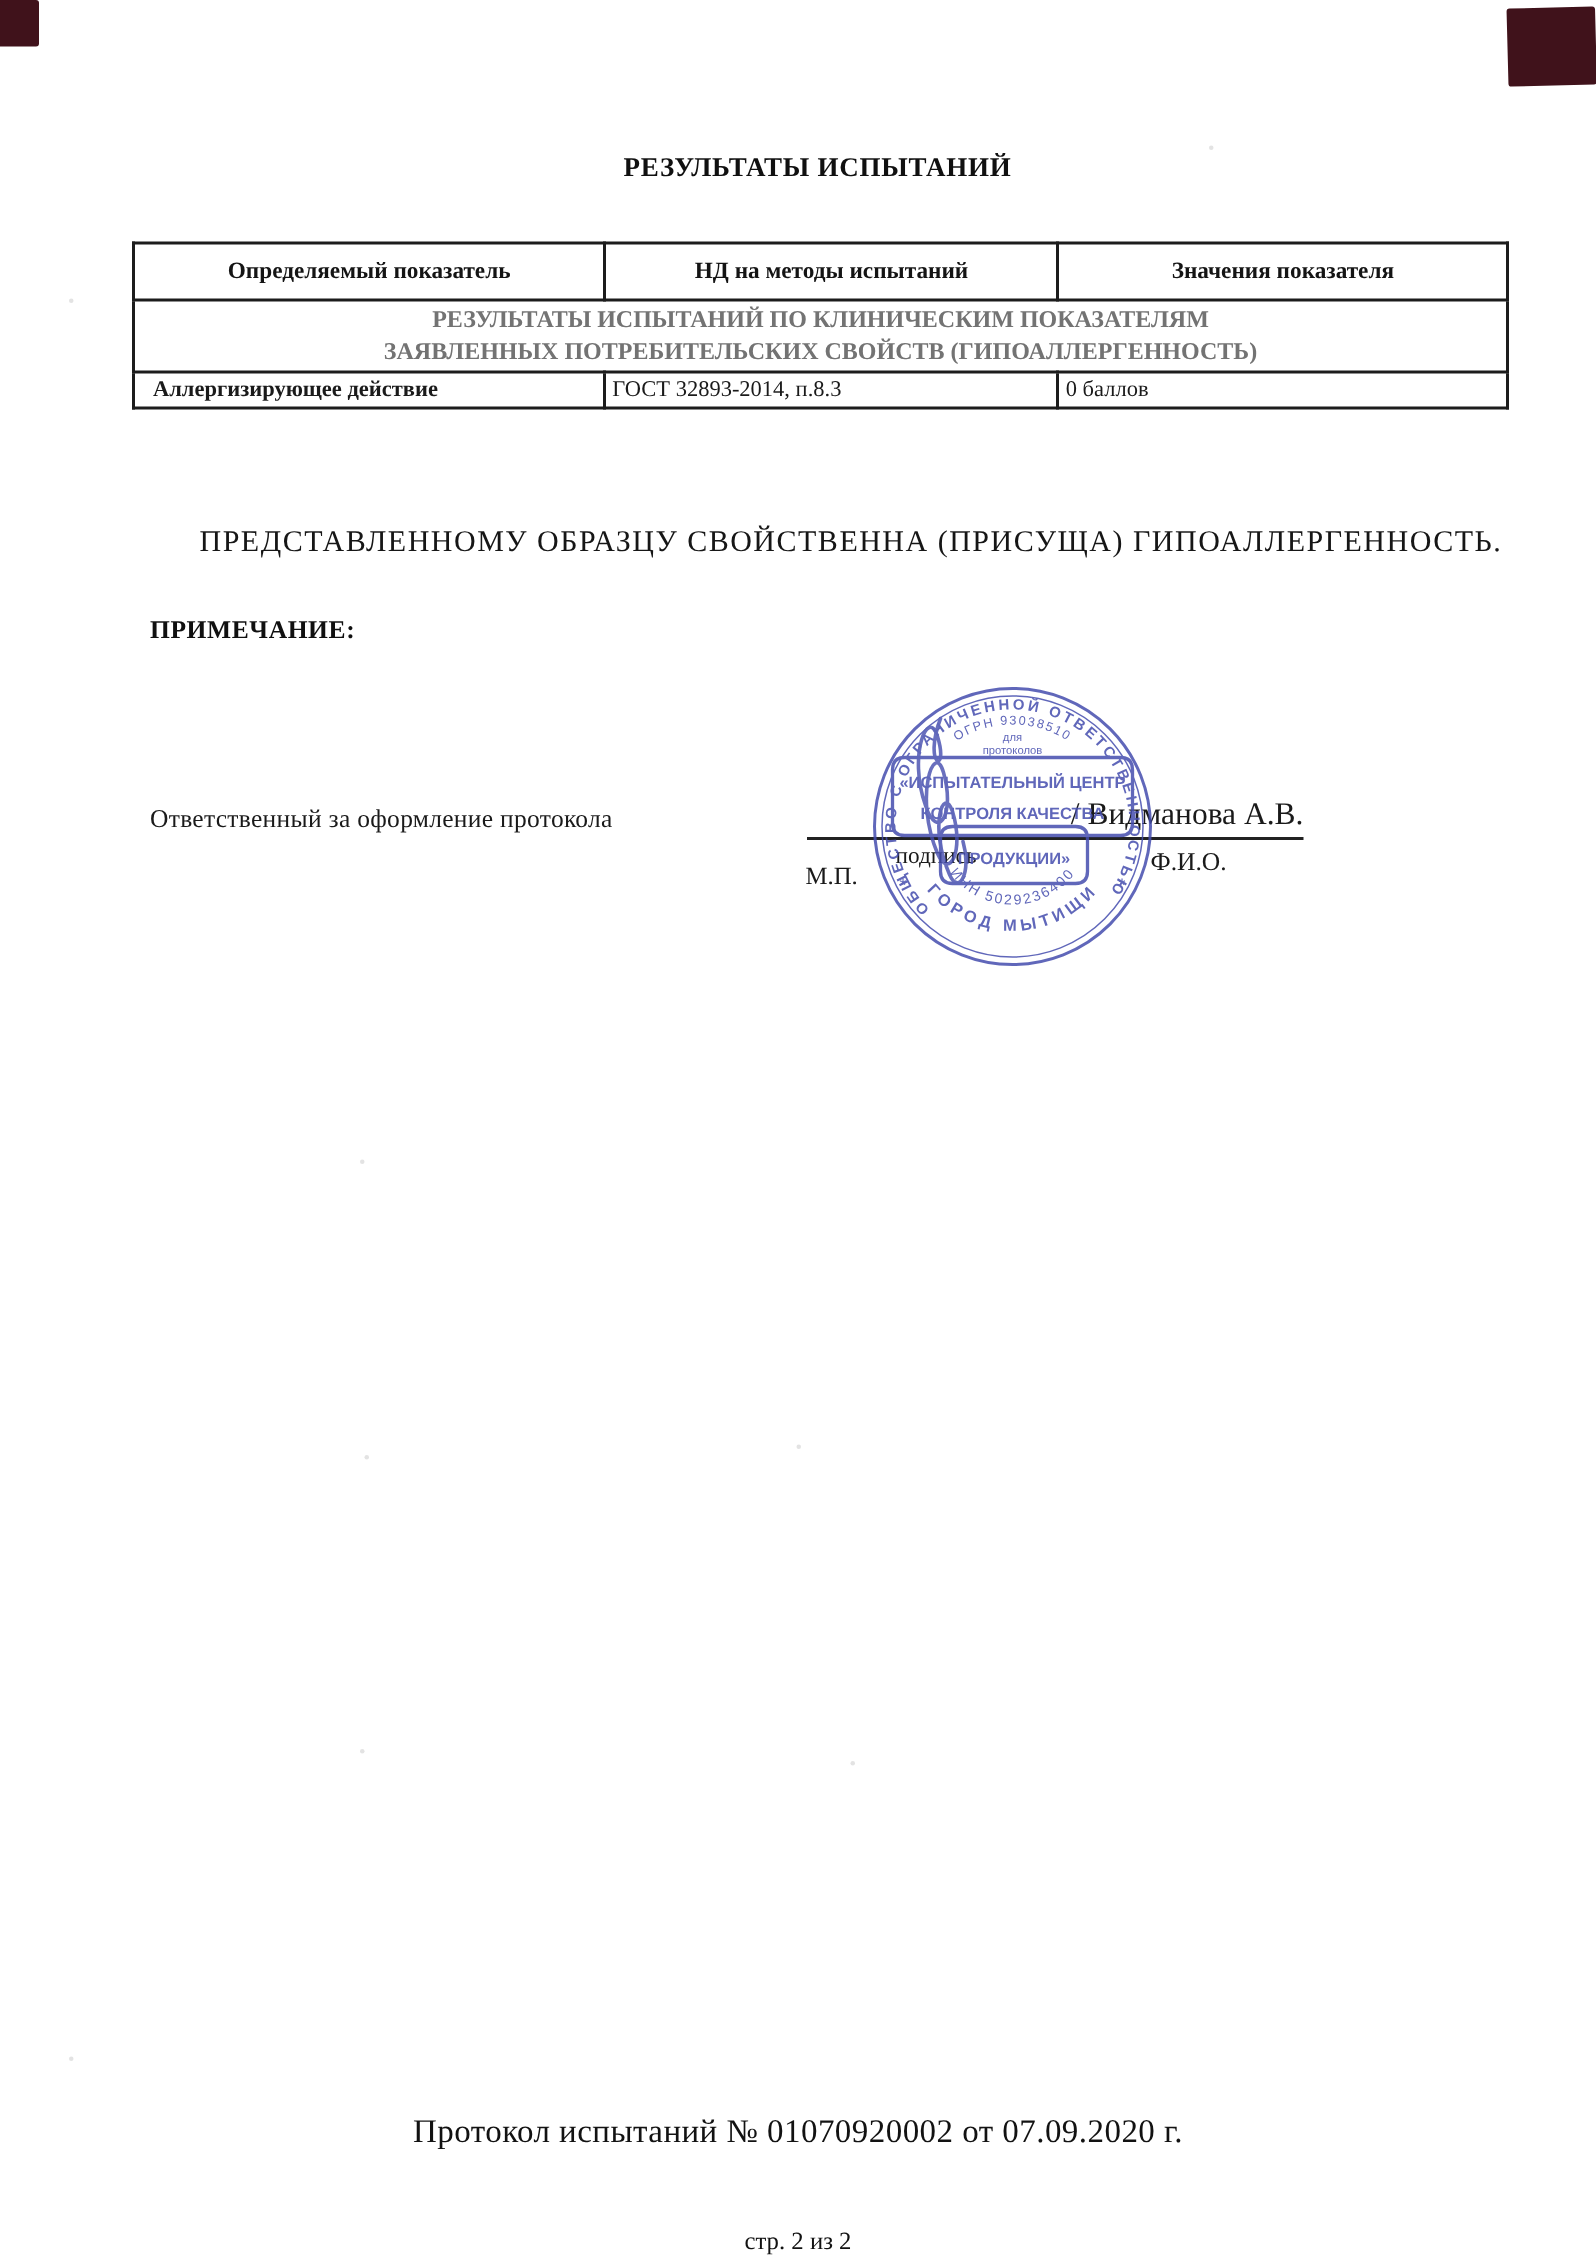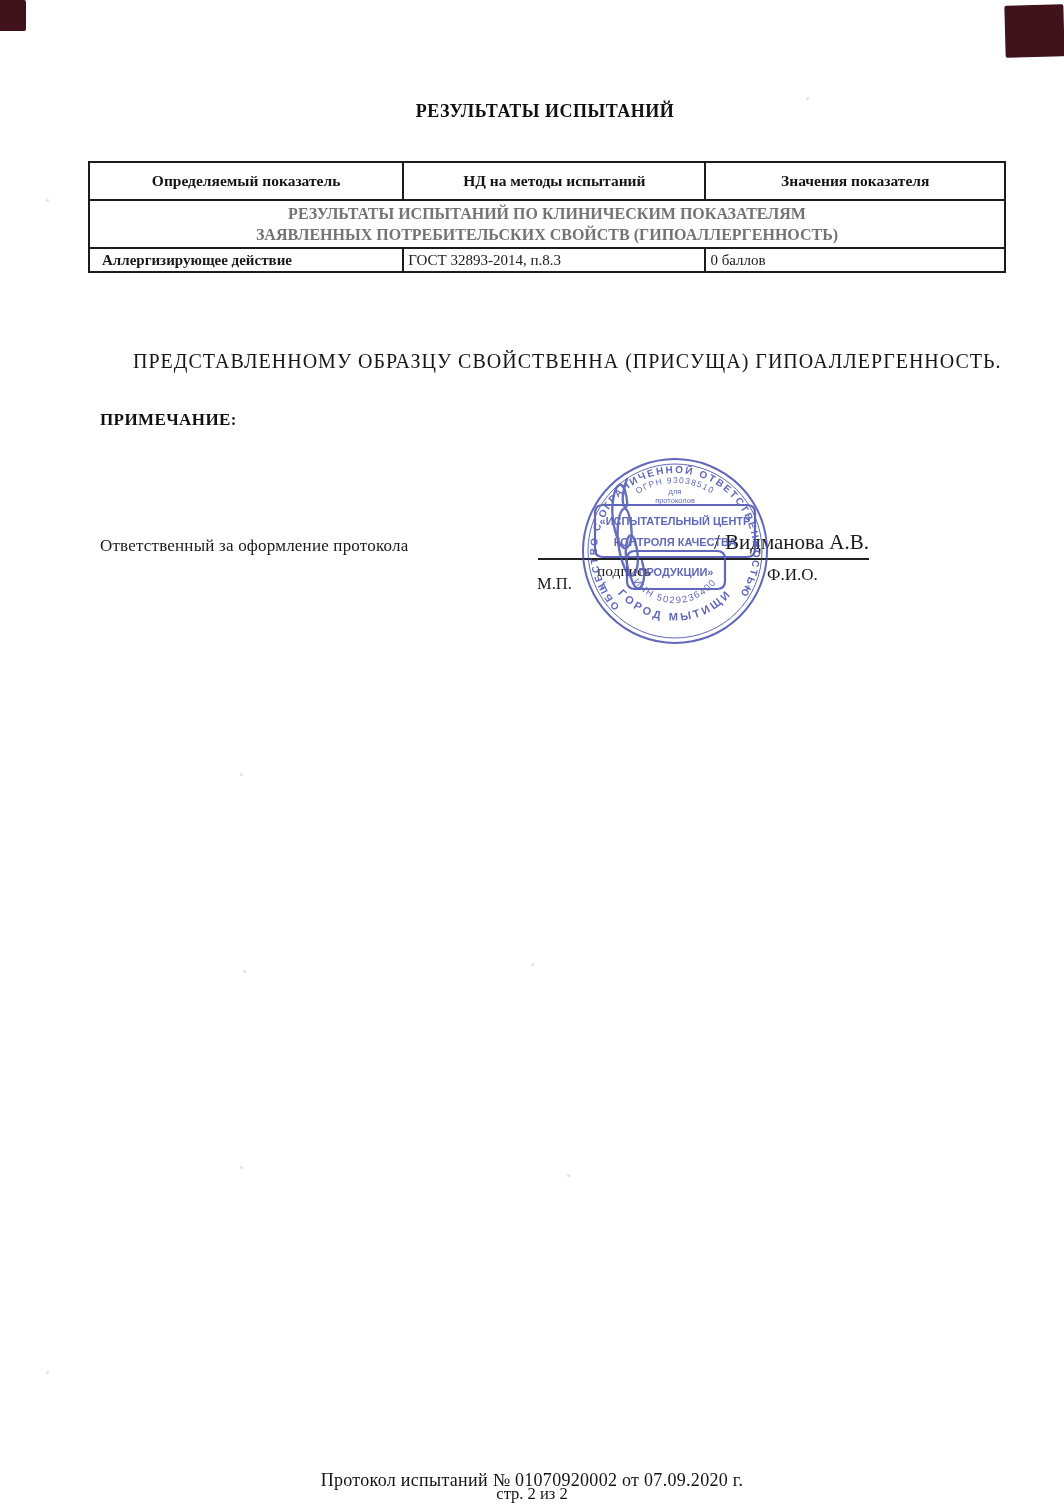--- a/index.html
+++ b/index.html
@@ -35,21 +35,21 @@
             border-bottom:2px solid #222;text-align:right;font-size:21px;}
   .sig-sub-podpis{position:absolute;left:597px;top:562px;font-size:15.5px;}
   .sig-sub-fio{position:absolute;left:767px;top:565px;font-size:17px;}
   .sig-mp{position:absolute;left:537px;top:574px;font-size:16.5px;}
 
   .stamp{position:absolute;left:575px;top:451px;width:200px;height:200px;
          color:#454dae;opacity:.85;pointer-events:none;}
   .stamp text{font-family:"Liberation Sans",sans-serif;fill:currentColor;}
 
   .footer{position:absolute;left:0;width:1064px;text-align:center;color:#121212;}
-  .footer.l1{top:1470px;font-size:18px;letter-spacing:.3px;}
+  .footer.l1{top:1408px;font-size:22px;letter-spacing:.3px;}
   .footer.l2{top:1484px;font-size:16.5px;}
 
   .speck{position:absolute;width:3px;height:3px;border-radius:50%;background:rgba(40,40,40,.13);}
 </style>
 </head>
 <body>
 
 <div class="page">
 
   <div class="corner-mark tl"></div>

